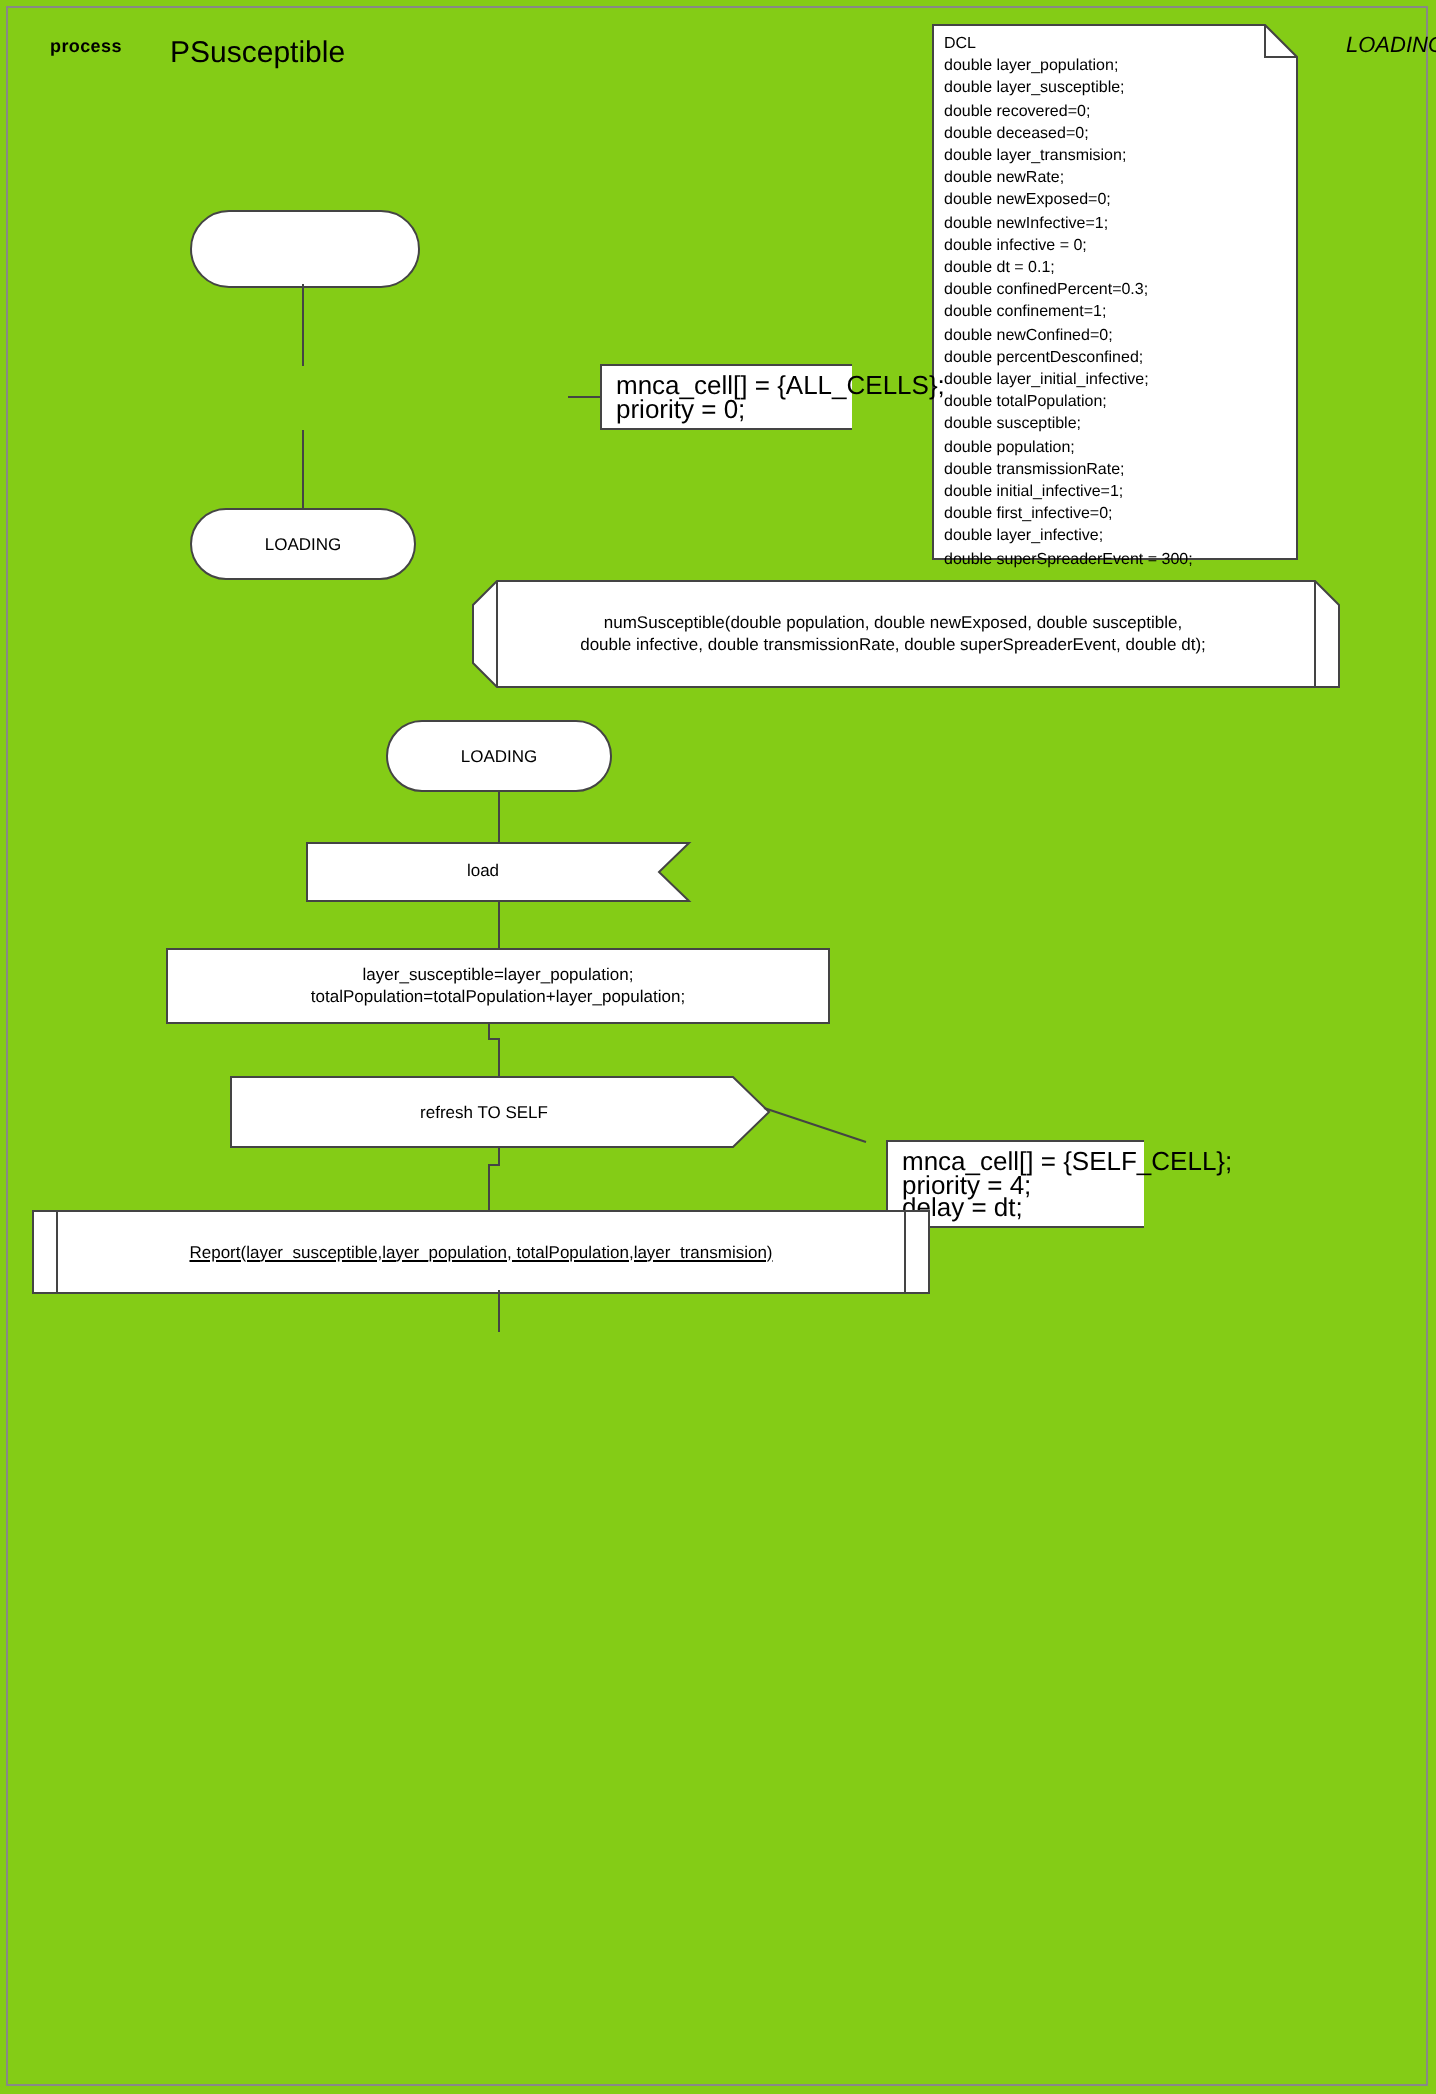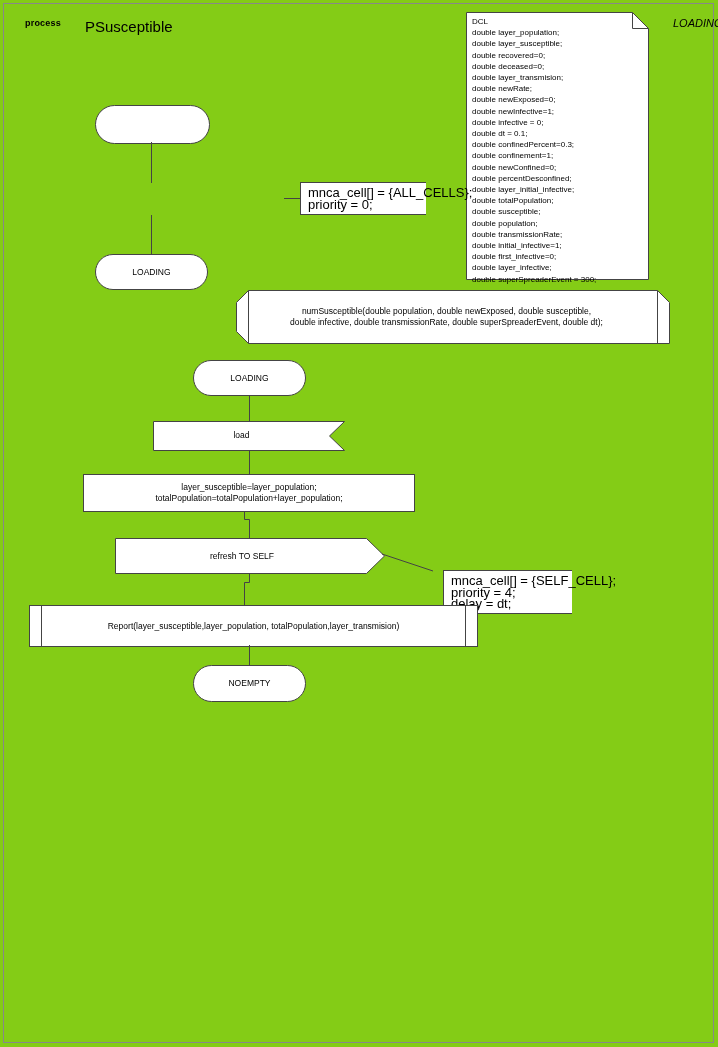--- a/index.html
+++ b/index.html
@@ -226,27 +226,24 @@
   </svg>
 
   <div class="abs comment" style="left:432px; top:570px; width:129px; height:44px;margin-left:11px;">mnca_cell[] = {SELF_CELL};
 priority = 4;
 delay = dt;</div>
 
   <svg class="abs" style="left:239px; top:574px;" width="20" height="32">
     <path class="ln" d="M10.5,0 L10.5,8.5 L5.5,8.5 L5.5,32"></path>
   </svg>
 
-  <div class="abs task" style="left:29px; top:605px; width:447px; height:40px;">
+  <div class="abs task" style="left:16px; top:605px; width:447px; height:40px;text-decoration:underline;">
     <svg class="abs" style="left:-1px; top:-1px;" width="449" height="42">
       <path class="ln" d="M12.5,0.5 L12.5,41.5"></path>
       <path class="ln" d="M436.5,0.5 L436.5,41.5"></path>
     </svg>
     <div class="ctr txt9" style="width:100%; height:100%; position:relative;">Report(layer_susceptible,layer_population, totalPopulation,layer_transmision)</div>
   </div>
 
   <div class="connline" style="left:249px; top:645px; width:1px; height:21px;"></div>
 
-  <div class="abs state ctr txt9" style="left:193px; top:665px; width:113px; height:37px;">
-    <span>NOEMPTY</span>
-  </div>
 
 </div>
 
 </body></html>

